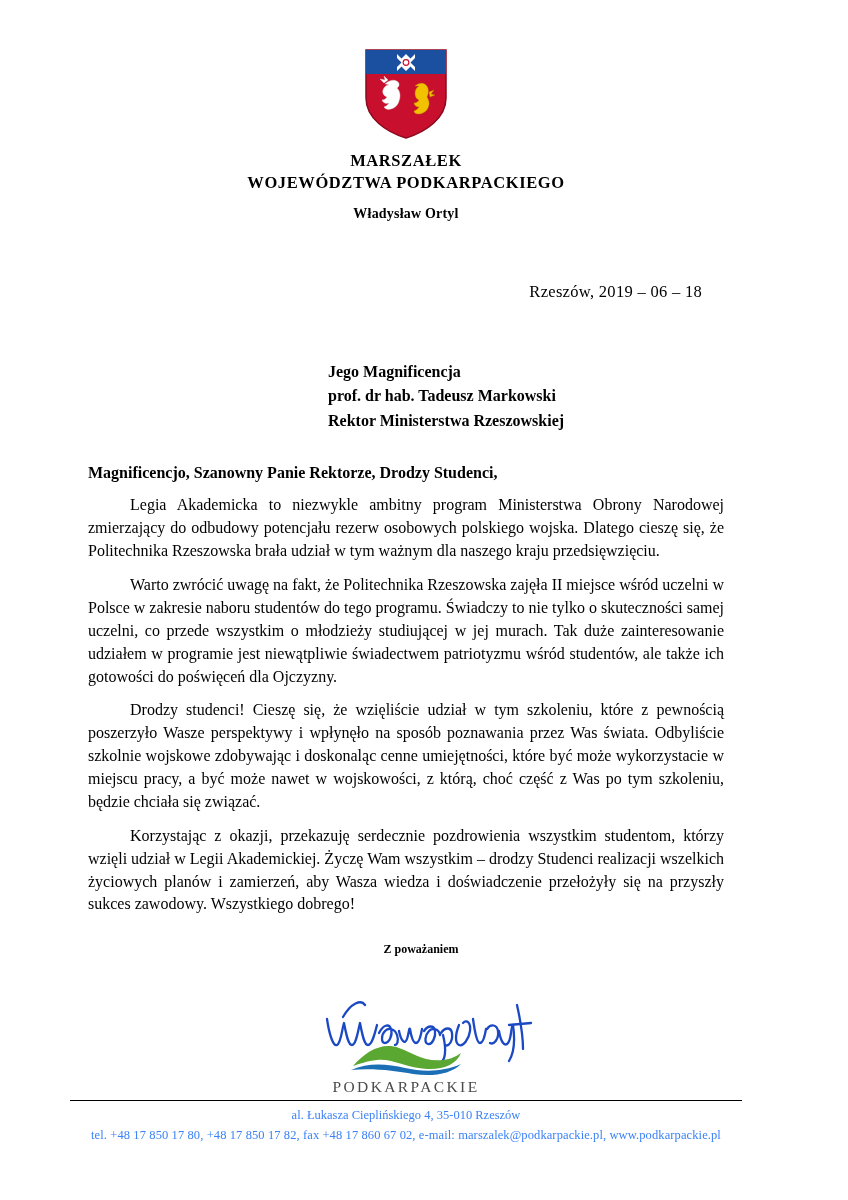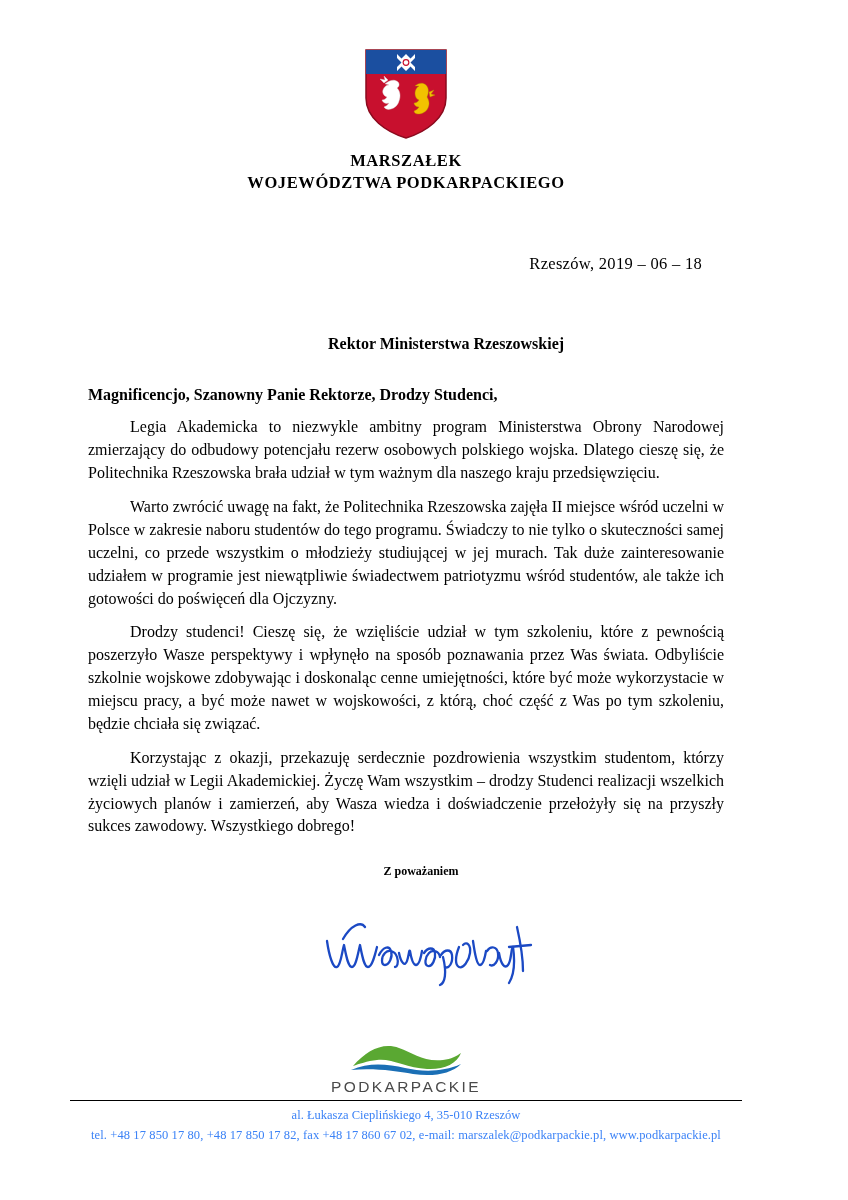--- a/index.html
+++ b/index.html
@@ -125,21 +125,21 @@
     display: flex;
     flex-direction: column;
     align-items: center;
   }
   .footer-logo {
     width: 118px;
     height: 36px;
   }
   .footer-logo-text {
     margin-top: 2px;
-    font-family: Liberation Sans, sans-serif;
+    font-family: Liberation Serif, serif;
     font-size: 15.5px;
     letter-spacing: 2.4px;
     color: #4a4a4a;
     font-weight: 500;
   }
 
   
   .footer-address {
     position: absolute;
     left: 0;
@@ -184,25 +184,28 @@
       <g fill="#f2c200" stroke="#b08c00" stroke-width="0.4">
         <path d="M52 38 c3-3 8-4 11-1 c3 3 3 8 1 12 c2 3 3 7 1 11 c-2 4-6 6-10 6 c-2 0-4-1-4-3 c2-1 4-2 5-4 c-3 0-5-2-5-4 c2 0 4-1 5-3 c-3-1-4-4-4-7 c0-3 2-6 4-7 c-2 0-3 0-4 0 Z"></path>
         <path d="M66 44 l5-2 l-3 4 l4 1 l-5 2 Z"></path>
       </g>
     </svg>
   </div>
 
   <div class="letterhead">
     <div class="line1">MARSZAŁEK</div>
     <div class="line2">WOJEWÓDZTWA PODKARPACKIEGO</div>
+    <div class="name">Władysław Ortyl</div>
   </div>
 
   <div class="date-row">Rzeszów, 2019 – 06 – 18</div>
 
   <div class="addressee">
+    <div>Jego Magnificencja</div>
+    <div>prof. dr hab. Tadeusz Markowski</div>
     <div>Rektor Ministerstwa Rzeszowskiej</div>
   </div>
 
   <div class="salutation">Magnificencjo, Szanowny Panie Rektorze, Drodzy Studenci,</div>
 
   <div class="body-text">
     <p>Legia Akademicka to niezwykle ambitny program Ministerstwa Obrony Narodowej zmierzający do odbudowy potencjału rezerw osobowych polskiego wojska. Dlatego cieszę się, że Politechnika Rzeszowska brała udział w tym ważnym dla naszego kraju przedsięwzięciu.</p>
     <p>Warto zwrócić uwagę na fakt, że Politechnika Rzeszowska zajęła II miejsce wśród uczelni w Polsce w zakresie naboru studentów do tego programu. Świadczy to nie tylko o skuteczności samej uczelni, co przede wszystkim o młodzieży studiującej w jej murach. Tak duże zainteresowanie udziałem w programie jest niewątpliwie świadectwem patriotyzmu wśród studentów, ale także ich gotowości do poświęceń dla Ojczyzny.</p>
     <p>Drodzy studenci! Cieszę się, że wzięliście udział w tym szkoleniu, które z pewnością poszerzyło Wasze perspektywy i wpłynęło na sposób poznawania przez Was świata. Odbyliście szkolnie wojskowe zdobywając i doskonaląc cenne umiejętności, które być może wykorzystacie w miejscu pracy, a być może nawet w wojskowości, z którą, choć część z Was po tym szkoleniu, będzie chciała się związać.</p>
     <p>Korzystając z okazji, przekazuję serdecznie pozdrowienia wszystkim studentom, którzy wzięli udział w Legii Akademickiej. Życzę Wam wszystkim – drodzy Studenci realizacji wszelkich życiowych planów i zamierzeń, aby Wasza wiedza i doświadczenie przełożyły się na przyszły sukces zawodowy. Wszystkiego dobrego!</p>

